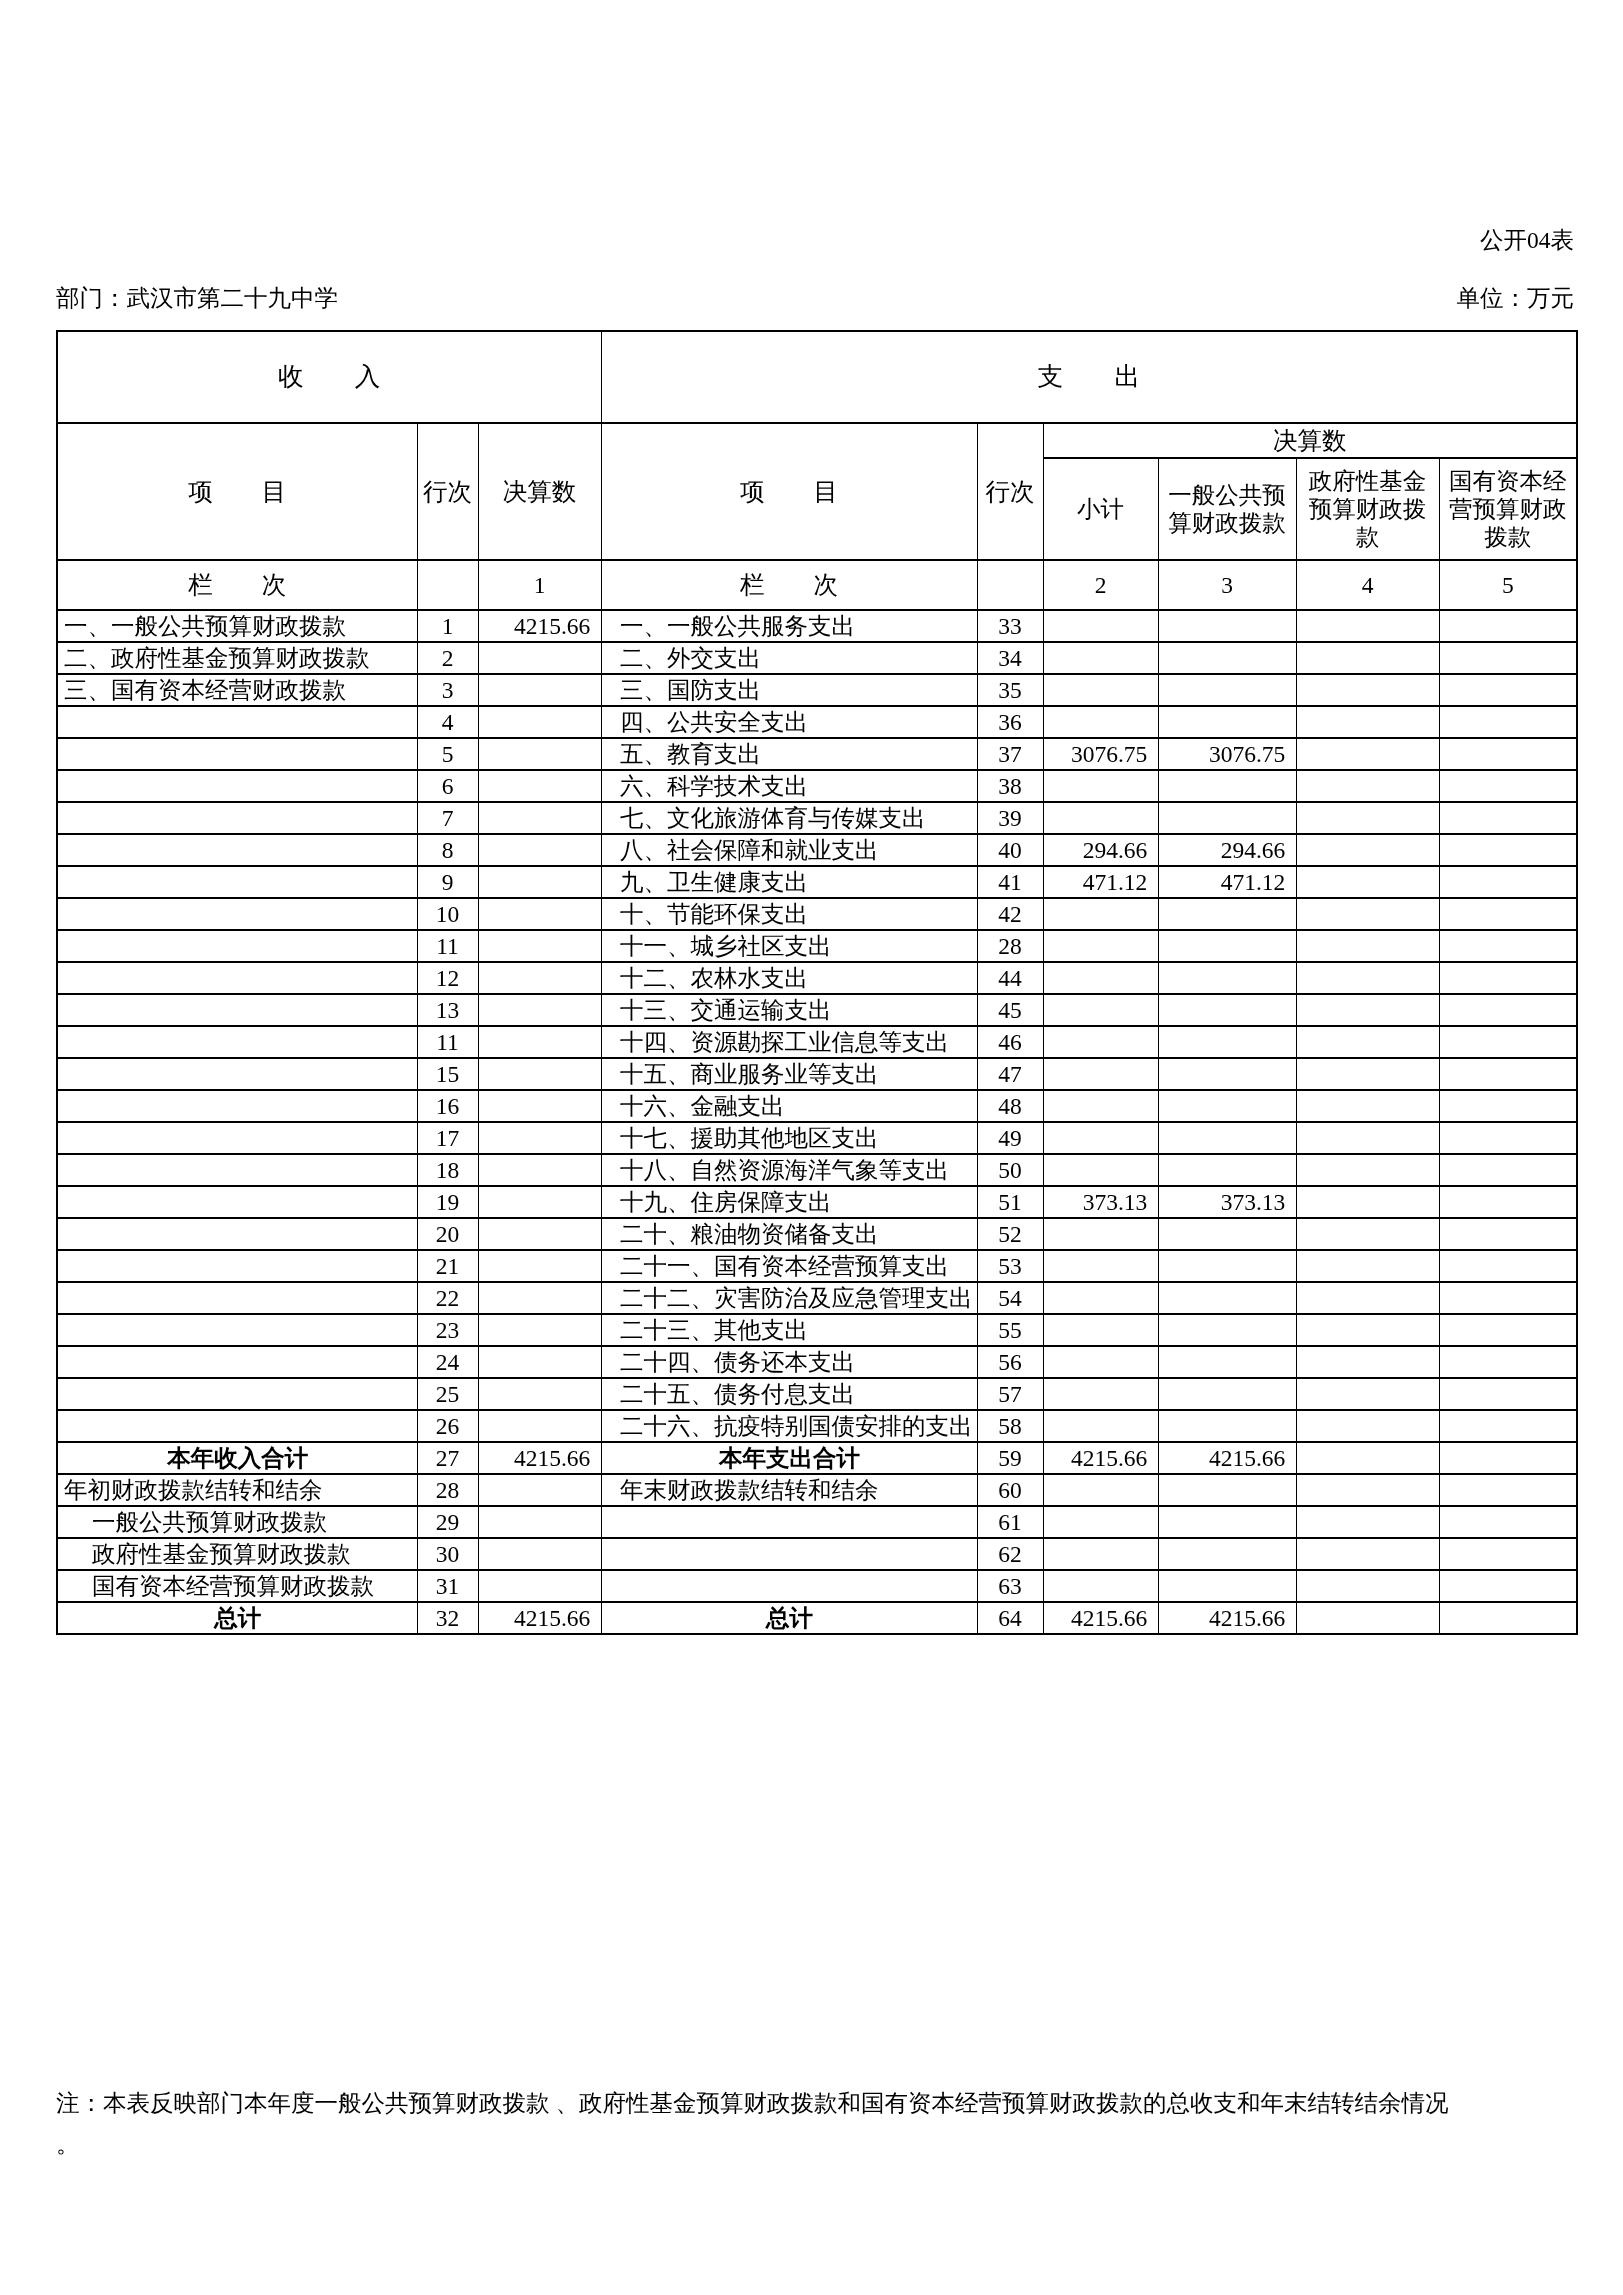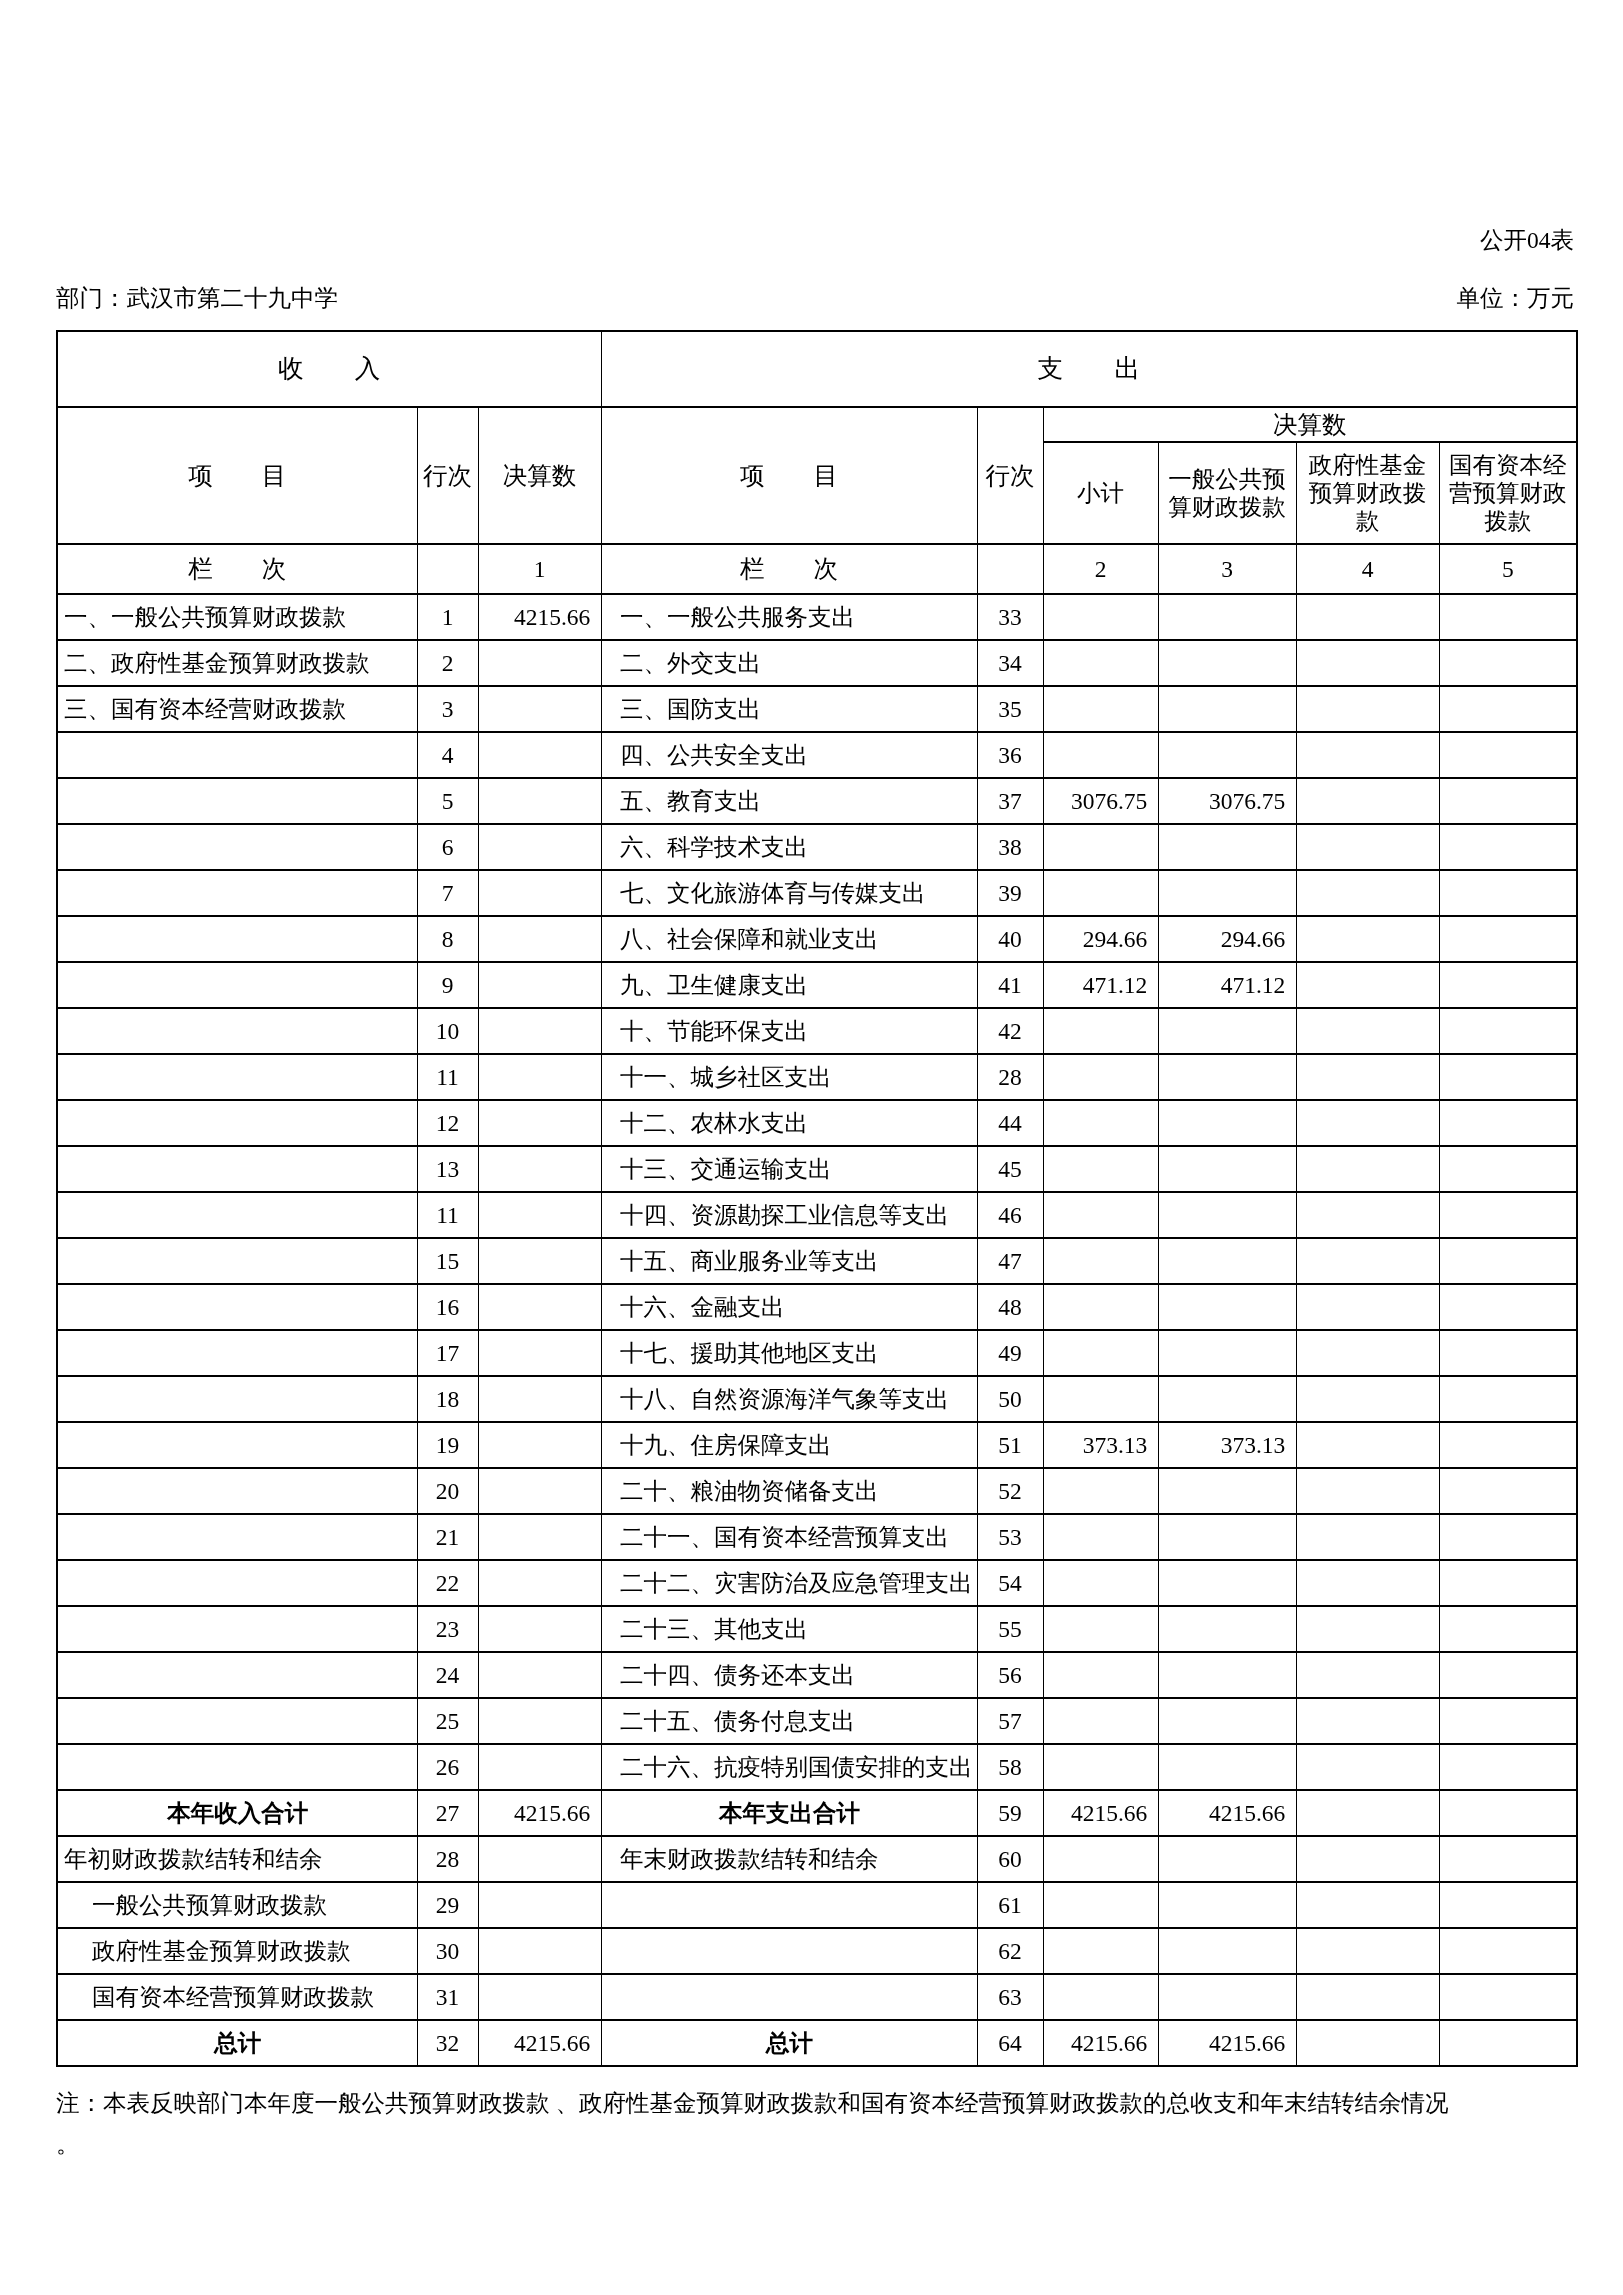--- a/index.html
+++ b/index.html
@@ -62,25 +62,25 @@
     border-right: 1px solid #000;
     border-top: 2px solid #000;
     border-bottom: 2px solid #000;
     font-size: 23.5px;
     font-weight: normal;
     padding: 0 4.1px;
     vertical-align: middle;
     overflow: hidden;
     line-height: 1.2;
   }
-  tr.r-a  { height: 76px; }
+  tr.r-a  { height: 92px; }
   tr.r-b1 { height: 35px; }
   tr.r-b2 { height: 102px; }
   tr.r-c  { height: 50px; }
-  tbody tr { height: 46px; }
+  tbody tr { height: 32px; }
   .hdr { text-align: center; font-size: 25.6px; }
   .ch  { text-align: center; font-size: 24.5px; }
   .sub { text-align: center; font-size: 23.5px; padding: 0 3.1px; }
   .num { text-align: center; padding: 0 3.1px; }
   .val { text-align: right; padding-right: 10.2px; }
   .item { text-align: left; }
   .in-item { padding-left: 6.1px; }
   .ex-item { padding-left: 18.4px; margin-left: 25px; }
   td.indent { padding-left: 34px; }
   td.total { text-align: center; font-weight: bold; padding-left: 5px; }

